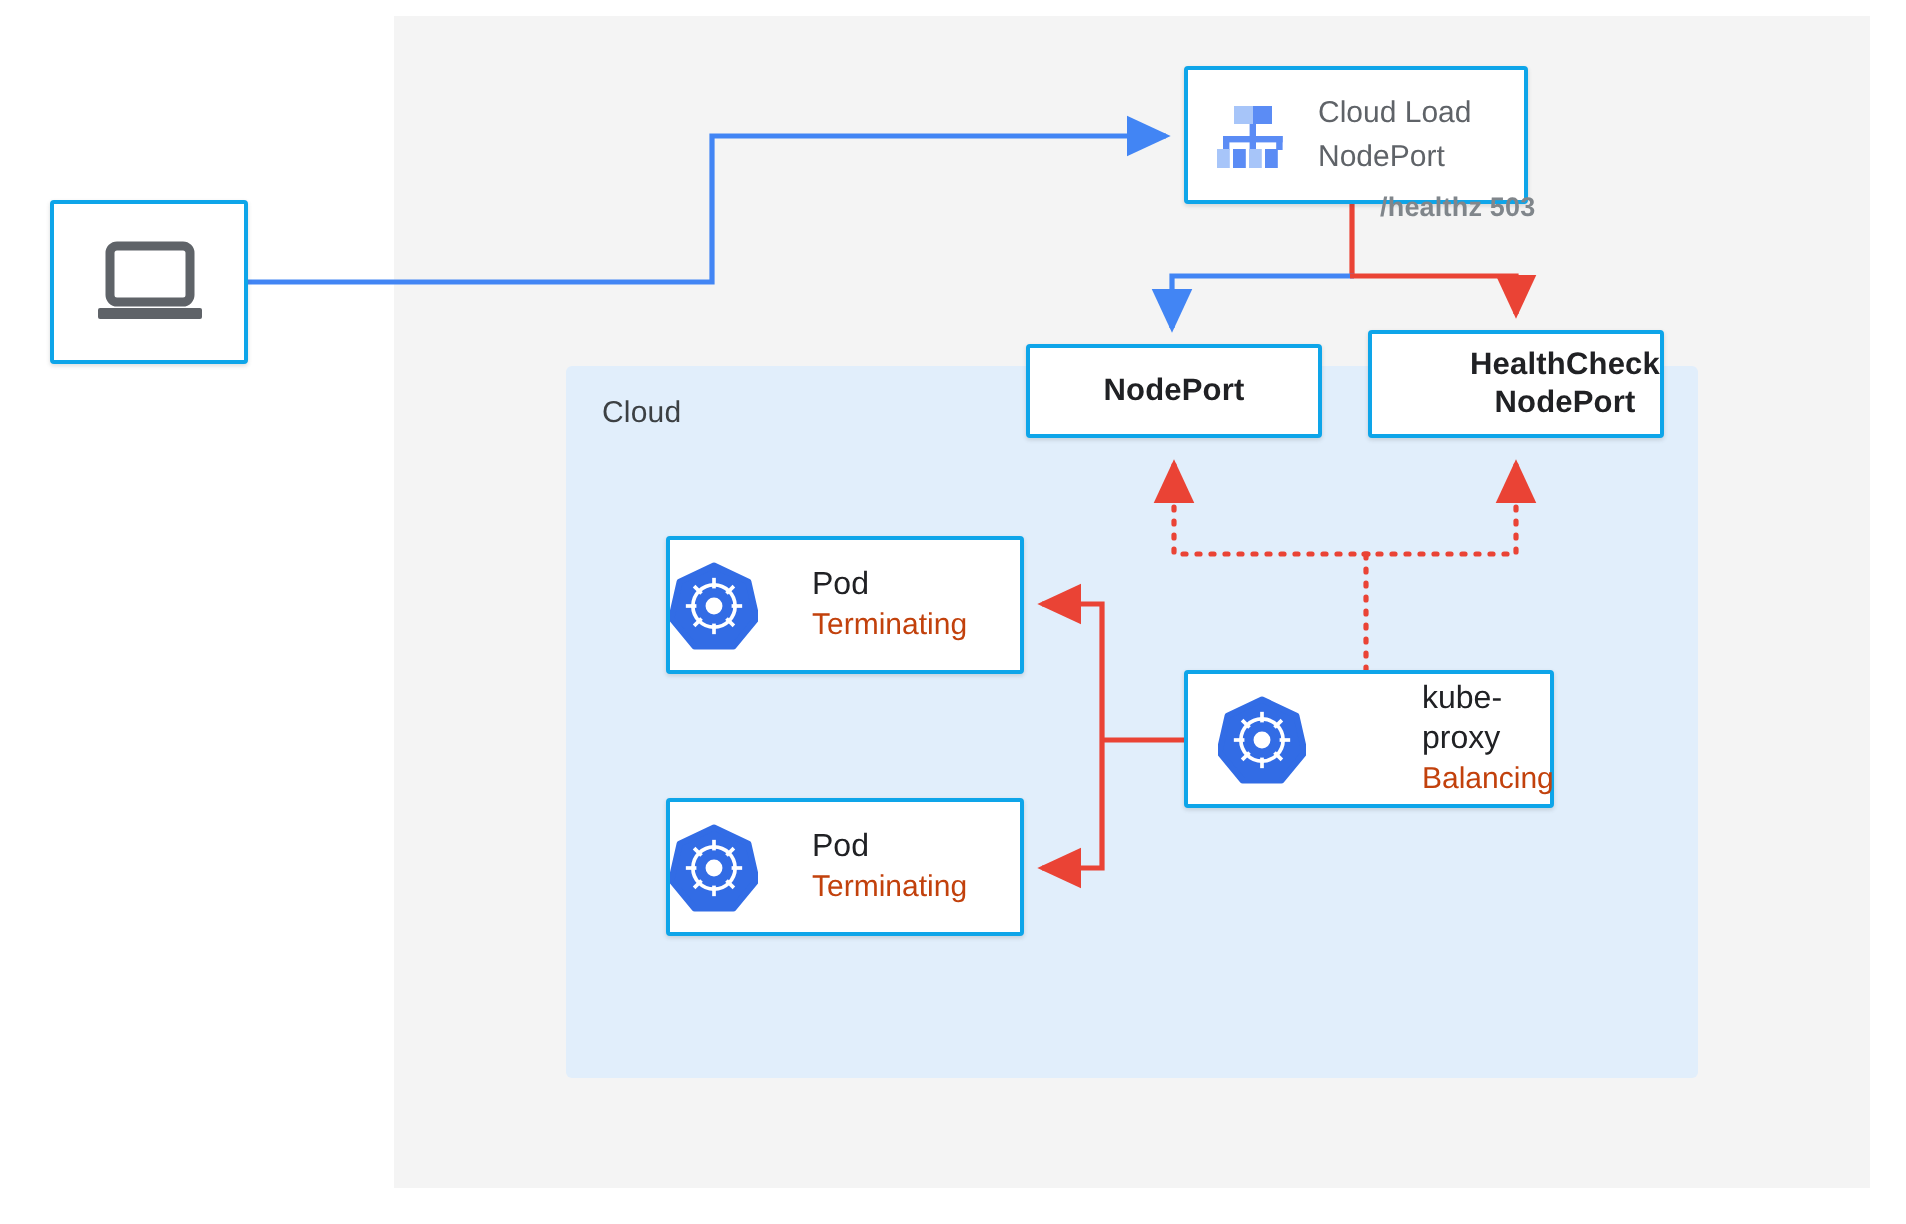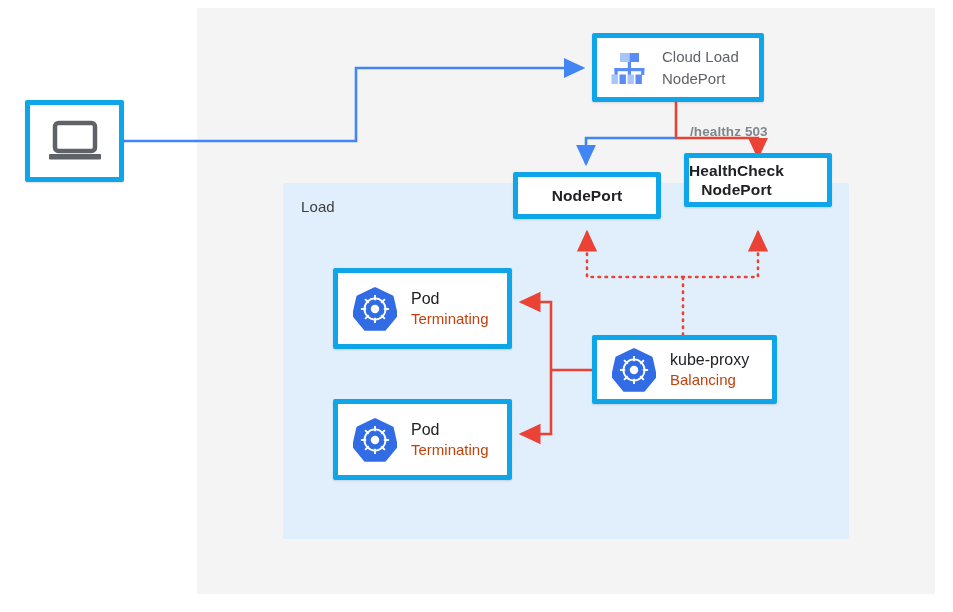--- a/index.html
+++ b/index.html
@@ -37,21 +37,21 @@
   .nodes-label {
     position: absolute;
     left: 301px; top: 198px;
     font-size: 15px;
     color: #3c4043;
     letter-spacing: 0.1px;
   }
   .card {
     position: absolute;
     background: #ffffff;
-    border: 5px solid #0ea5e9;
+    border: 2px solid #0ea5e9;
     border-radius: 2px;
     box-shadow: 0 1px 2px rgba(60,64,67,0.18);
     box-sizing: border-box;
   }
   
   #client-card {
     left: 25px; top: 100px;
     width: 99px; height: 82px;
     display: flex;
     align-items: center;
@@ -77,81 +77,82 @@
 
   
   #nodeport-card {
     left: 513px; top: 172px;
     width: 148px; height: 47px;
     display: flex;
     align-items: center;
     justify-content: center;
   }
   #healthcheck-card {
-    left: 684px; top: 153px;
+    left: 684px; top: 165px;
     width: 148px; height: 54px;
     display: flex;
     align-items: center;
-    justify-content: flex-start;
+    justify-content: flex-end;
   }
   .np-label {
     font-size: 15.5px;
     font-weight: bold;
     color: #202124;
     text-align: center;
     line-height: 19px;
     letter-spacing: 0.1px;
   }
 
   
   .pod-card {
     left: 333px;
-    width: 179px; height: 81px;
-    display: flex;
-    align-items: center;
-    padding-left: 15px;
+    width: 179px; height: 69px;
+    display: flex;
+    align-items: center;
+    gap: 13px;
   }
   #pod-card-1 { top: 268px; }
   #pod-card-2 { top: 399px; }
   #kubeproxy-card {
     left: 592px; top: 335px;
     width: 185px; height: 69px;
     display: flex;
     align-items: center;
     padding-left: 15px;
+    gap: 44px;
   }
   .k8s-icon { flex: 0 0 auto; display: block; }
   .card-text { margin-left: 14px; }
   .card-title {
     font-size: 16px;
     line-height: 20px;
     color: #202124;
   }
   .card-sub {
     font-size: 15px;
     line-height: 20px;
     color: #c2410c;
   }
   .healthz-label {
     position: absolute;
-    left: 690px; top: 124px;
+    left: 690px; top: 96px;
     font-size: 13.5px;
     font-weight: bold;
     color: #80868b;
     letter-spacing: 0.1px;
   }
 </style>
 </head>
 <body>
 
 <div id="stage">
 
   <div class="panel-bg"></div>
   <div class="nodes-region"></div>
-  <div class="nodes-label">Load</div>
+  <div class="nodes-label">Cloud</div>
 
   <svg id="svg-layer" viewBox="0 0 953 612">
     <defs>
       <marker id="arrow-blue" markerWidth="9" markerHeight="9" refX="7.5" refY="4.5" orient="auto">
         <path d="M0,0.6 L8.4,4.5 L0,8.4 z" fill="#4285f4"></path>
       </marker>
       <marker id="arrow-red" markerWidth="9" markerHeight="9" refX="7.5" refY="4.5" orient="auto">
         <path d="M0,0.6 L8.4,4.5 L0,8.4 z" fill="#ea4335"></path>
       </marker>
       <marker id="arrow-red-dot" markerWidth="9" markerHeight="9" refX="7.5" refY="4.5" orient="auto">

